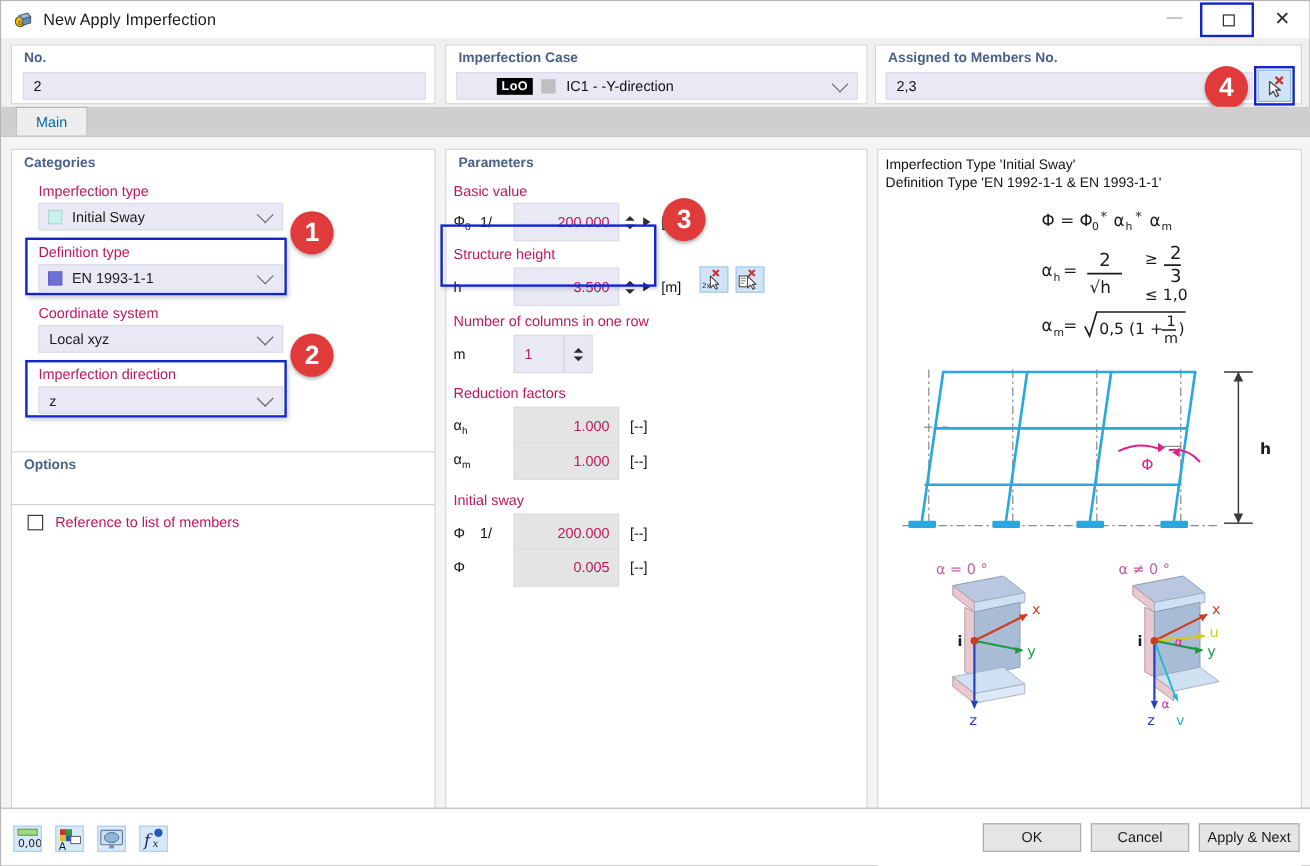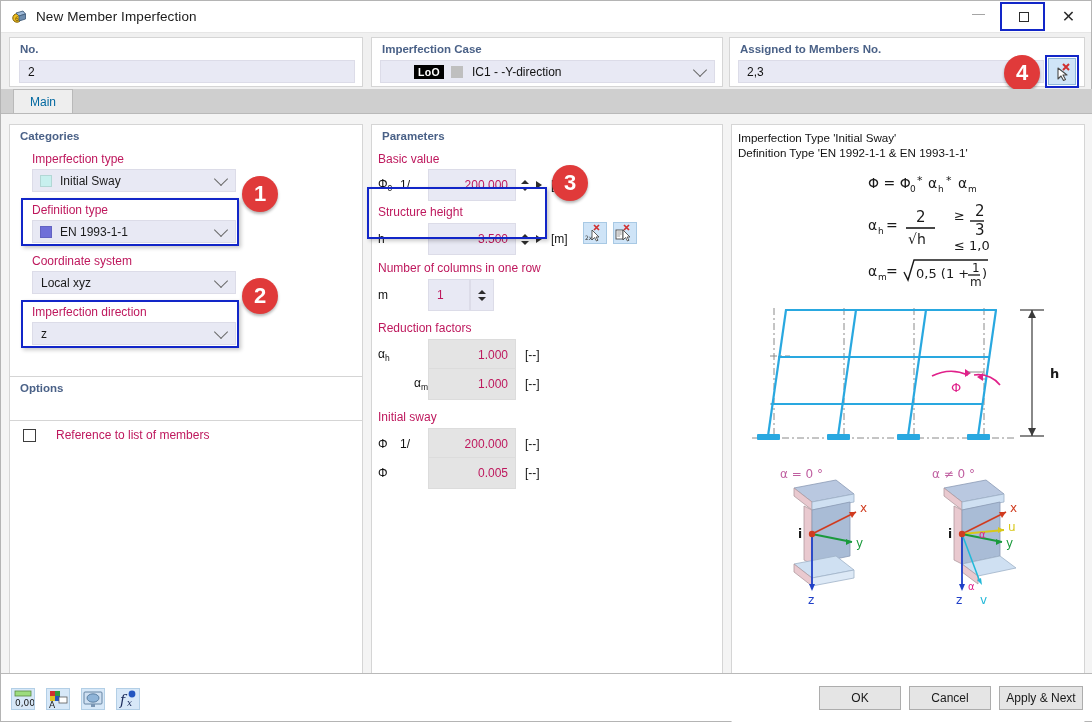--- a/index.html
+++ b/index.html
@@ -125,21 +125,21 @@
 
   <div class="titlebar">
     <span class="app-icon">
       <svg width="18" height="18" viewBox="0 0 18 18">
         <ellipse cx="7" cy="10" rx="4.2" ry="4.2" fill="#f0c020" stroke="#7a5a00" stroke-width="1"></ellipse>
         <text x="5" y="12.6" font-size="6" fill="#6b4c00" font-family="DejaVu Sans">6</text>
         <path d="M6 5 L13 3 L15.5 6 L9 8 Z" fill="#9db9d8" stroke="#44607e" stroke-width=".9"></path>
         <path d="M9 8 L15.5 6 L15.5 11 L9 13 Z" fill="#6d8cae" stroke="#44607e" stroke-width=".9"></path>
       </svg>
     </span>
-    <span class="title-text">New Member Imperfection</span>
+    <span class="title-text">New Apply Imperfection</span>
     <div class="win-btns">
       <div class="win-btn">
           <span class="wb-min">—</span>
         </div>
       <div class="win-btn">
           <span class="wb-max-box"></span>
         </div>
       <div class="win-btn">
           <span class="wb-close">✕</span>
         </div>
@@ -224,21 +224,21 @@
     <div class="hl" style="left:20px;top:84px;width:218px;height:48px;"></div>
     <div class="hl" style="left:20px;top:186px;width:218px;height:48px;"></div>
 
     <div class="badge" style="left:241px;top:62px;">1</div>
     <div class="badge" style="left:241px;top:164px;">2</div>
 
     <div class="grpbox" id="opt-box">
       <div class="grplabel">Options</div>
     </div>
     <div id="left-white"></div>
-    <div style="position:absolute;left:22px;top:314px;display:flex;align-items:center;gap:20px;">
+    <div style="position:absolute;left:22px;top:314px;display:flex;align-items:center;gap:10px;">
       <span class="chk"></span>
       <span class="lbl">Reference to list of members</span>
     </div>
 
     <div class="grpbox" id="par-box">
       <div class="grplabel">Parameters</div>
 
       <div class="lbl" style="position:absolute;left:6px;top:27px;">Basic value</div>
       <div style="position:absolute;left:6px;top:44px;display:flex;align-items:center;">
         <span class="sym" style="width:22px;">Φ<span class="sub">0</span></span>
@@ -299,21 +299,21 @@
       </div>
 
       <div class="lbl" style="position:absolute;left:6px;top:196px;">Reduction factors</div>
       <div style="position:absolute;left:6px;top:214px;display:flex;align-items:center;">
         <span class="sym" style="width:50px;">α<span class="sub">h</span></span>
         <span class="numfield grey" style="width:88px;">
           <span>1.000</span>
         </span>
         <span class="unit" style="margin-left:9px;">[--]</span>
       </div>
-      <div style="position:absolute;left:6px;top:243px;display:flex;align-items:center;text-align:right;">
+      <div style="position:absolute;left:6px;top:243px;display:flex;align-items:center;">
         <span class="sym" style="width:50px;">α<span class="sub">m</span></span>
         <span class="numfield grey" style="width:88px;">
           <span>1.000</span>
         </span>
         <span class="unit" style="margin-left:9px;">[--]</span>
       </div>
 
       <div class="lbl" style="position:absolute;left:6px;top:285px;">Initial sway</div>
       <div style="position:absolute;left:6px;top:303px;display:flex;align-items:center;">
         <span class="sym" style="width:22px;">Φ</span>

